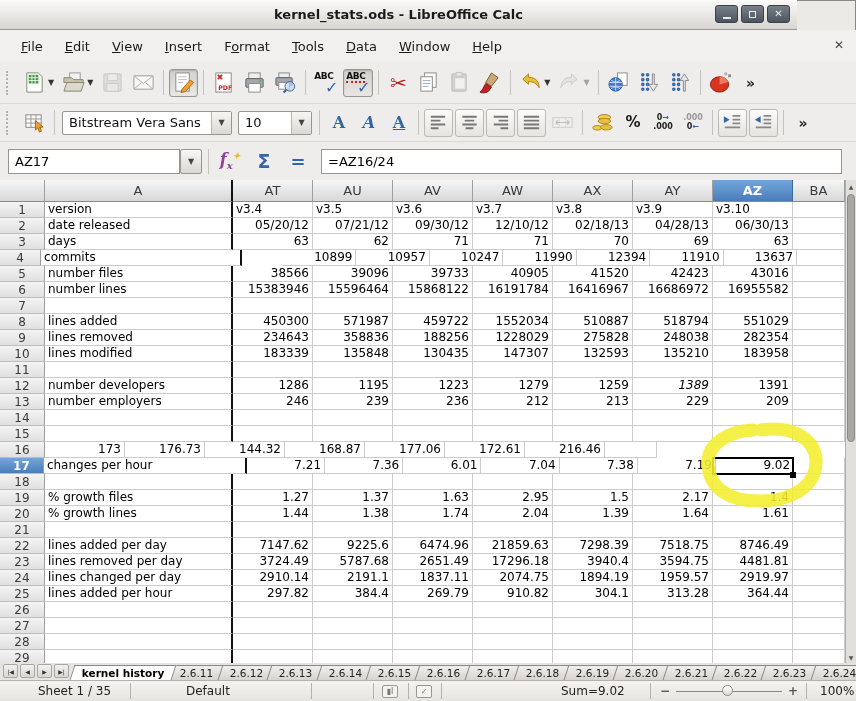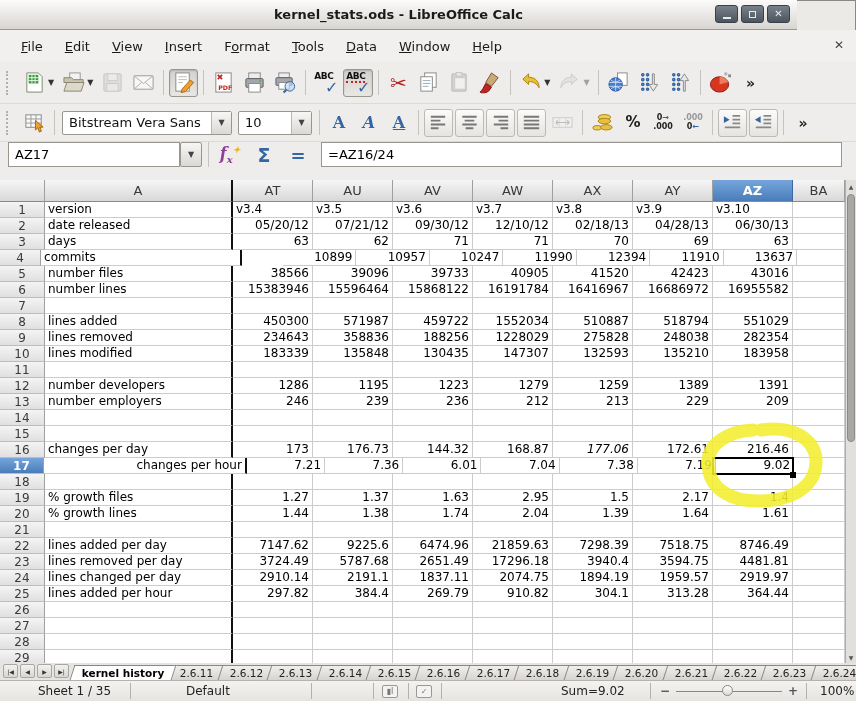--- a/index.html
+++ b/index.html
@@ -47,21 +47,21 @@
   .abc .chk { position:absolute; right:0px; bottom:-2px; color:#3465a4; font-size:16px; font-weight:bold; }
   .fmtA { color:#3465a4; font-size:16px; font-weight:bold; font-family:"DejaVu Serif",serif; }
   .dec { display:flex; flex-direction:column; align-items:center; line-height:1.1; font-size:8px; font-weight:bold; color:#222; }
   .dec b { color:#3465a4; font-weight:bold; }
   .combo { display:flex; height:24px; border:1px solid #98968f; background:#fff; border-radius:2px; align-items:center; margin:0 3px; }
   .combo .val { padding:0 6px; font-size:13px; color:#111; white-space:nowrap; overflow:hidden; }
   .combo .cbtn { width:20px; height:100%; background:linear-gradient(#f7f6f4,#dbd9d5); border-left:1px solid #b8b6b0;
     display:flex; align-items:center; justify-content:center; font-size:8px; color:#444; }
   
   #formulabar { position:absolute; left:0; top:142px; width:856px; height:38px;
-    background:#efedeb; display:flex; padding:0 14px 0 8px; }
+    background:#efedeb; display:flex; align-items:center; padding:0 14px 0 8px; }
   #namebox { width:172px; height:25px; border:1px solid #98968f; background:#fff; font-size:13px;
     padding:0 6px; font-family:"DejaVu Sans",sans-serif; }
   .fico { width:30px; height:26px; display:flex; align-items:center; justify-content:center; margin:0 2px; }
   #formula-input { flex:1; height:25px; border:1px solid #98968f; background:#fff; font-size:13px;
     padding:0 6px; margin-left:6px; font-family:"DejaVu Sans",sans-serif; }
   
   #grid { position:absolute; left:0; top:180px; width:856px; height:483px; background:#fff; overflow:hidden; }
   #grid-table { position:absolute; left:0; top:0; width:845px; }
   .grid-header-row { display:flex; height:22px; }
   .ghead { height:22px; background:linear-gradient(#f6f6f6,#d8d8d8); border-right:1px solid #9f9f9f;
@@ -644,21 +644,21 @@
         <div class="cell tright" style="width: 52px;"></div>
       </div>
       <div class="grow">
         <div class="rhead">12</div>
         <div class="cell label frozen" style="width: 188px;">number developers</div>
         <div class="cell tright" style="width: 80px;">1286</div>
         <div class="cell tright" style="width: 80px;">1195</div>
         <div class="cell tright" style="width: 80px;">1223</div>
         <div class="cell tright" style="width: 80px;">1279</div>
         <div class="cell tright" style="width: 80px;">1259</div>
-        <div class="cell tright" style="width: 80px;">1389</div>
+        <div class="cell tright" style="width: 80px; font-style: italic;">1389</div>
         <div class="cell tright" style="width: 80px;">1391</div>
         <div class="cell tright" style="width: 52px;"></div>
       </div>
       <div class="grow">
         <div class="rhead">13</div>
         <div class="cell label frozen" style="width: 188px;">number employers</div>
         <div class="cell tright" style="width: 80px;">246</div>
         <div class="cell tright" style="width: 80px;">239</div>
         <div class="cell tright" style="width: 80px;">236</div>
         <div class="cell tright" style="width: 80px;">212</div>
@@ -686,33 +686,32 @@
         <div class="cell tright" style="width: 80px;"></div>
         <div class="cell tright" style="width: 80px;"></div>
         <div class="cell tright" style="width: 80px;"></div>
         <div class="cell tright" style="width: 80px;"></div>
         <div class="cell tright" style="width: 80px;"></div>
         <div class="cell tright" style="width: 80px;"></div>
         <div class="cell tright" style="width: 52px;"></div>
       </div>
       <div class="grow">
         <div class="rhead">16</div>
-        <div class="cell label frozen" style="width: 188px;">changes per day</div>
         <div class="cell tright" style="width: 80px;">173</div>
         <div class="cell tright" style="width: 80px;">176.73</div>
         <div class="cell tright" style="width: 80px;">144.32</div>
         <div class="cell tright" style="width: 80px;">168.87</div>
-        <div class="cell tright" style="width: 80px; font-style: italic;">177.06</div>
+        <div class="cell tright" style="width: 80px;">177.06</div>
         <div class="cell tright" style="width: 80px;">172.61</div>
         <div class="cell tright" style="width: 80px;">216.46</div>
         <div class="cell tright" style="width: 52px;"></div>
       </div>
       <div class="grow">
         <div class="rhead sel">17</div>
-        <div class="cell label frozen" style="width: 208px; text-align: right;">changes per hour</div>
+        <div class="cell label frozen" style="width: 208px;">changes per hour</div>
         <div class="cell tright" style="width: 80px;">7.21</div>
         <div class="cell tright" style="width: 80px;">7.36</div>
         <div class="cell tright" style="width: 80px;">6.01</div>
         <div class="cell tright" style="width: 80px;">7.04</div>
         <div class="cell tright" style="width: 80px;">7.38</div>
         <div class="cell tright" style="width: 80px;">7.19</div>
         <div class="cell tright" style="width: 80px;">9.02</div>
         <div class="cell tright" style="width: 52px;"></div>
       </div>
       <div class="grow">

